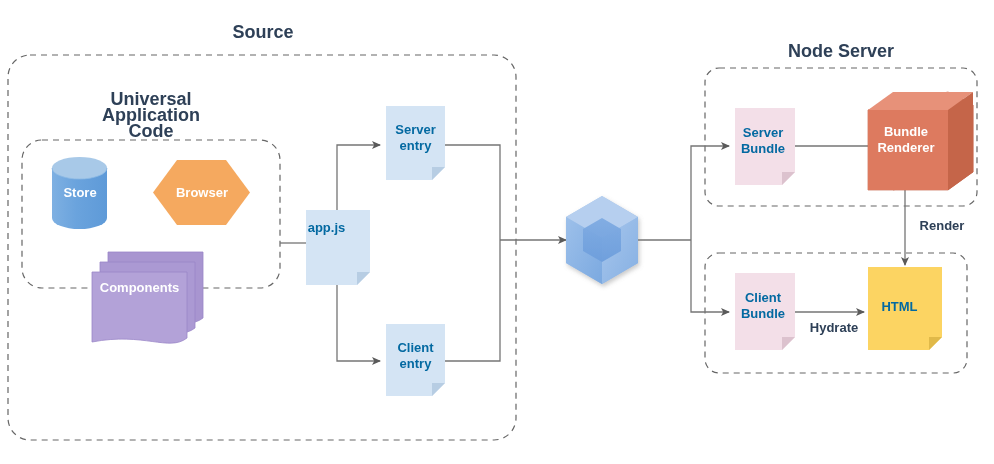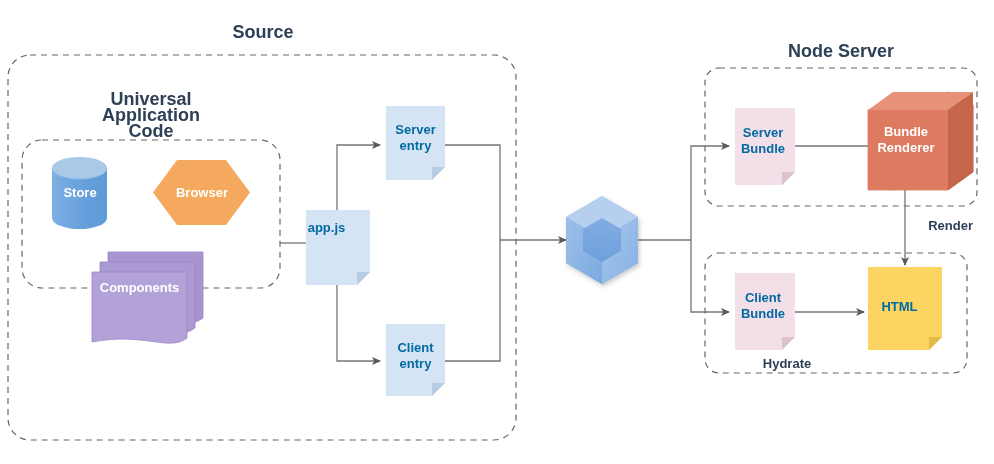--- a/index.html
+++ b/index.html
@@ -219,17 +219,17 @@
 Bundle</div>
 
   <div class="node-label light-text" style="left:861px; top:122px; width:90px; height:36px;">Bundle
 Renderer</div>
 
   <div class="node-label dark-text" style="left:731px; top:288px; width:64px; height:36px;">Client
 Bundle</div>
 
   <div class="node-label dark-text" style="left:868px; top:296px; width:63px; height:22px;">HTML</div>
 
-  <div class="edge-label" style="left:911px; top:218px; width:62px;text-align:right;">Render</div>
-
-  <div class="edge-label" style="left:754px; top:320px; width:66px;margin-top:36px;">Hydrate</div>
+  <div class="edge-label" style="left:911px; top:218px; width:62px;">Render</div>
+
+  <div class="edge-label" style="left:801px; top:320px; width:66px;">Hydrate</div>
 
 </div>
 
 </body></html>

